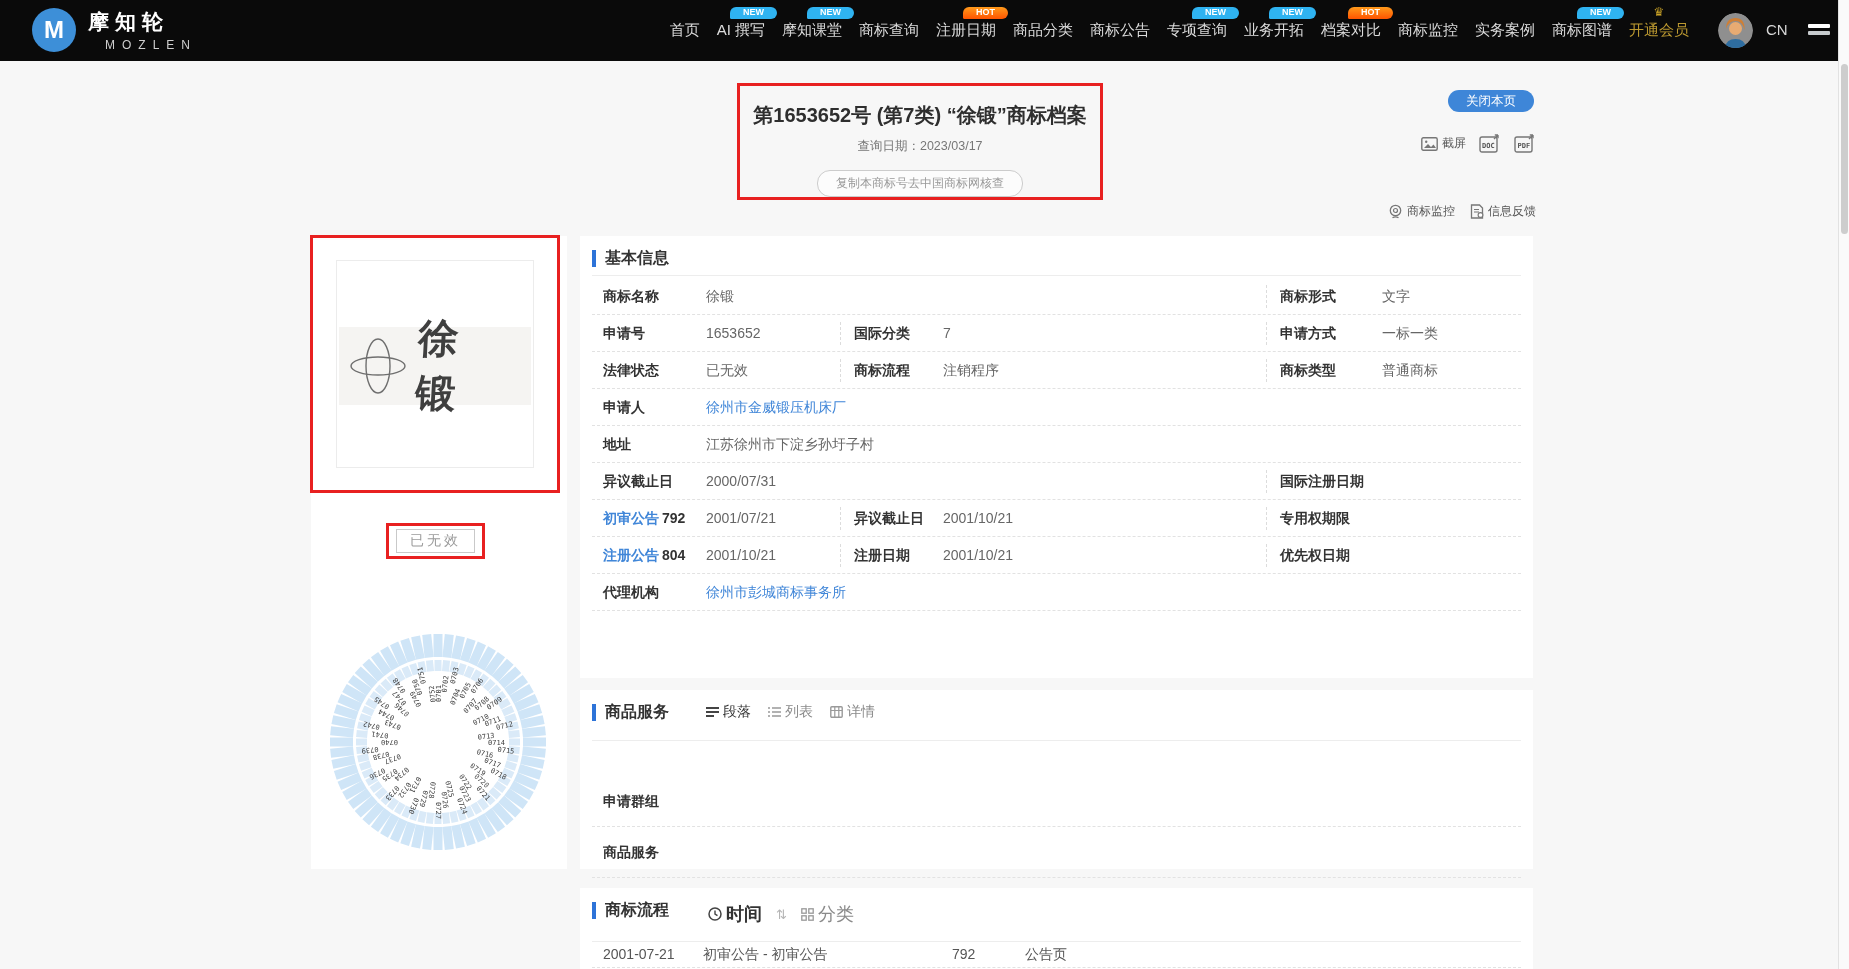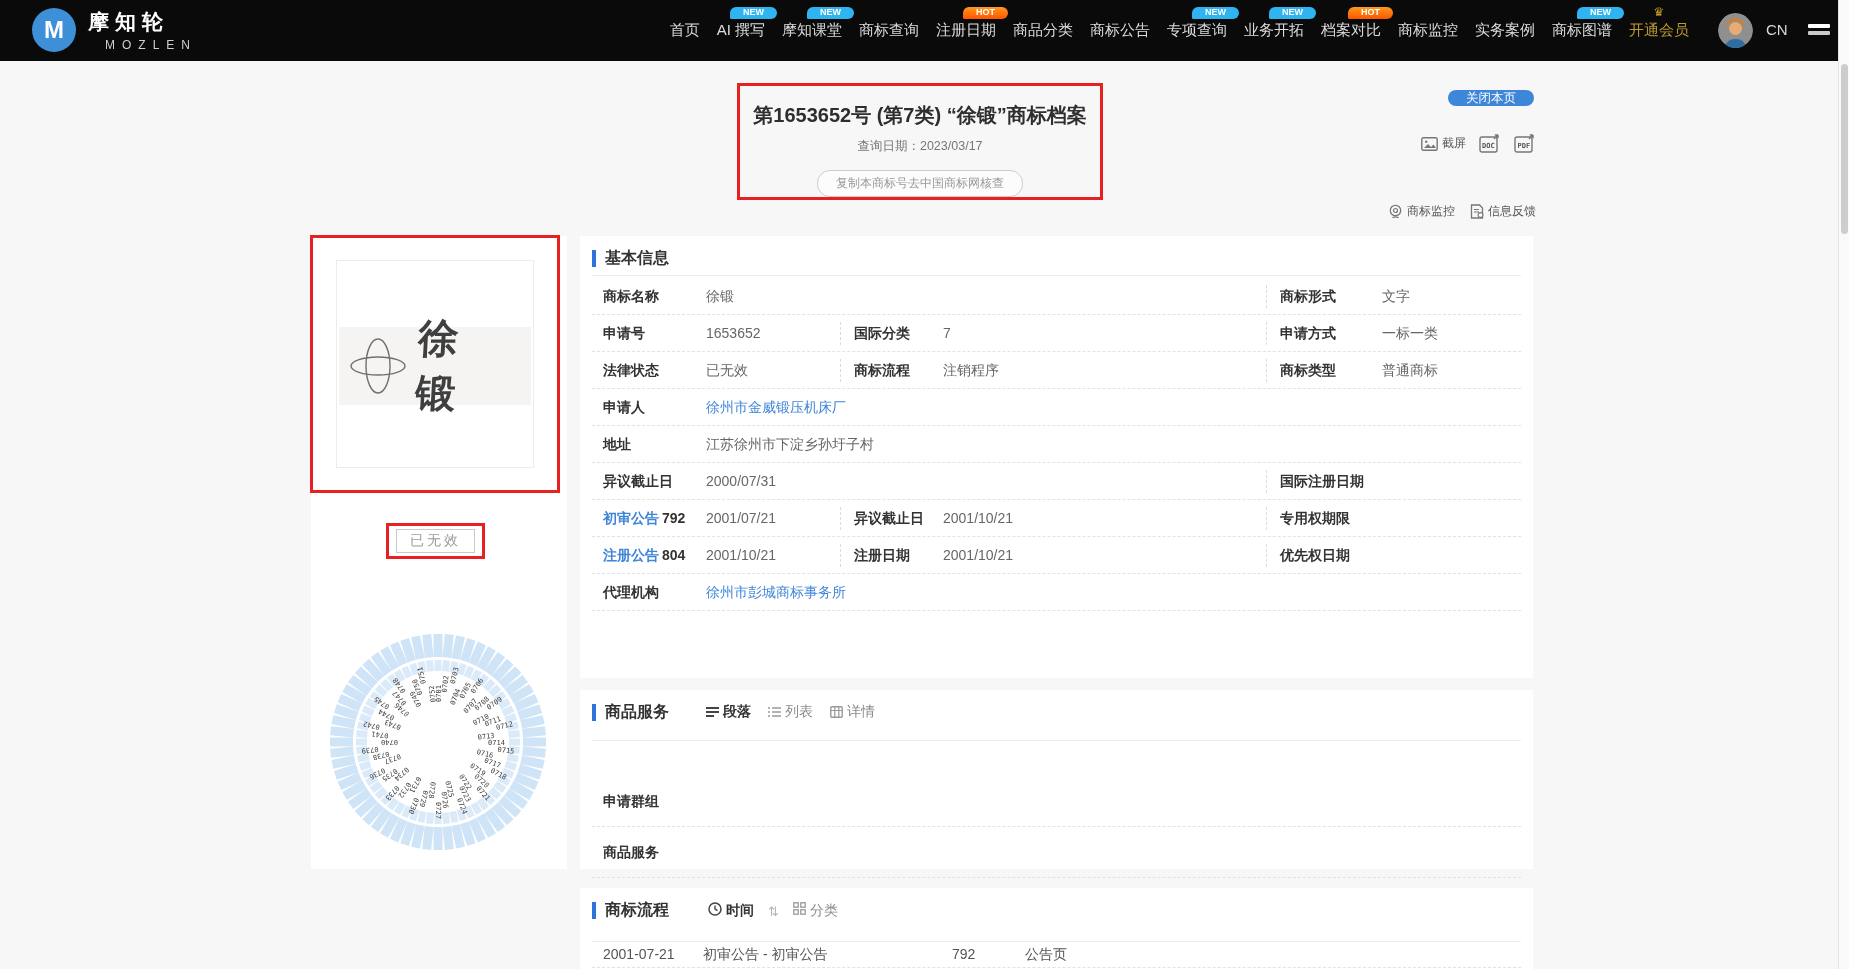--- a/index.html
+++ b/index.html
@@ -39,21 +39,21 @@
   #redbox-image { left:310px; top:235px; width:250px; height:258px; }
   #redbox-stamp { left:386px; top:523px; width:99px;  height:36px; }
 
   
   #title-block { position:absolute; left:620px; top:102px; width:600px; text-align:center; }
   #page-title { font-size:20px; font-weight:bold; color:#2e2e2e; }
   #query-date { margin-top:9px; font-size:12.5px; color:#777; }
   #copy-check { display:inline-block; margin-top:15px; font-size:12px; color:#999;
     border:1px solid #ccc; border-radius:13px; padding:4px 18px; background:#fcfcfc; cursor:pointer; }
 
-  #close-btn { position:absolute; left:1448px; top:90px; width:86px; height:16px; background:#3e86d8;
+  #close-btn { position:absolute; left:1448px; top:90px; width:86px; height:22px; background:#3e86d8;
     border-radius:11px; color:#fff; font-size:12.5px; display:flex; align-items:center; justify-content:center; cursor:pointer; }
 
   .toolrow { position:absolute; display:flex; align-items:center; font-size:12px; color:#555; }
   #export-row { left:1421px; top:134px; gap:13px; }
   #monitor-row { left:1388px; top:203px; gap:15px; }
   .tool { display:flex; align-items:center; gap:4px; cursor:pointer; }
   .tool svg { display:block; }
 
   
   .card { position:absolute; background:#fff; }
@@ -78,29 +78,29 @@
   .sfx { font-weight:bold; color:#333; }
   .p-l1 { left:23px; }  .p-v1 { left:126px; }
   .p-l2 { left:274px; } .p-v2 { left:363px; }
   .p-l3 { left:700px; } .p-v3 { left:802px; }
   .vdiv { position:absolute; top:7px; height:23px; border-left:1px dashed #dcdcdc; }
   .d2 { left:260px; } .d3 { left:686px; }
 
   
   .tabs { position:absolute; left:126px; top:13px; display:flex; gap:17px; align-items:center; }
   .tab { display:flex; align-items:center; gap:4px; font-size:14px; color:#8a8a8a; cursor:pointer; }
-  .tab.active { color:#333; font-weight:bold; }
+  .tab.active { color:#333; font-weight:normal; }
   #goods-rows { position:absolute; left:0; top:50px; width:953px;margin-top:36px; }
   .grow { position:relative; height:51px; }
   .grow::after { content:""; position:absolute; left:12px; right:12px; bottom:0; border-bottom:1px dashed #e2e2e2; }
   .grow .lbl { position:absolute; left:23px; top:0; line-height:51px; font-size:14px; }
 
   
   .proc-controls { position:absolute; left:128px; top:14px; display:flex; gap:14px; align-items:center; }
-  .pctl { display:flex; align-items:flex-start; gap:4px; font-size:14px; color:#8a8a8a; cursor:pointer; }
+  .pctl { display:flex; align-items:center; gap:4px; font-size:18px; color:#8a8a8a; cursor:pointer; }
   .pctl.active { color:#333; font-weight:bold; }
   .sorter { color:#b5b5b5; font-size:13px; cursor:pointer; }
   #proc-row { position:absolute; left:0; top:53px; width:953px; height:27px; }
   #proc-row::after { content:""; position:absolute; left:12px; right:12px; bottom:0; border-bottom:1px dashed #e2e2e2; }
   #proc-row span { position:absolute; line-height:27px; font-size:14px; color:#555; white-space:nowrap; }
   .pp-date { left:23px; } .pp-desc { left:123px; } .pp-num { left:372px; } .pp-link { left:445px; }
 
   
   #tm-imgbox { position:absolute; left:25px; top:24px; width:198px; height:208px; background:#fff; border:1px solid #ececec; }
   #tm-strip { position:absolute; left:2px; top:66px; right:2px; height:78px; background:#f5f4f2; display:flex; align-items:center; }

